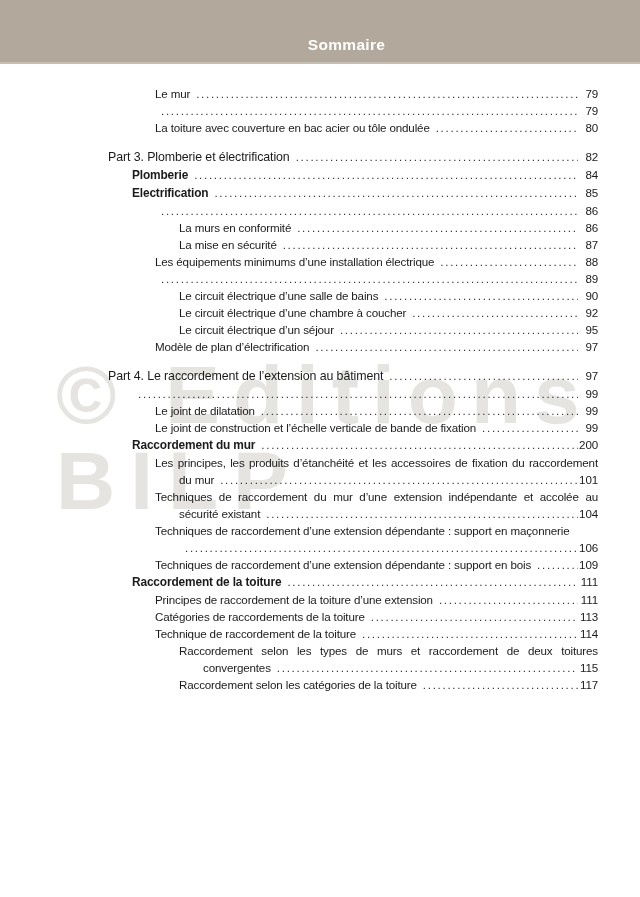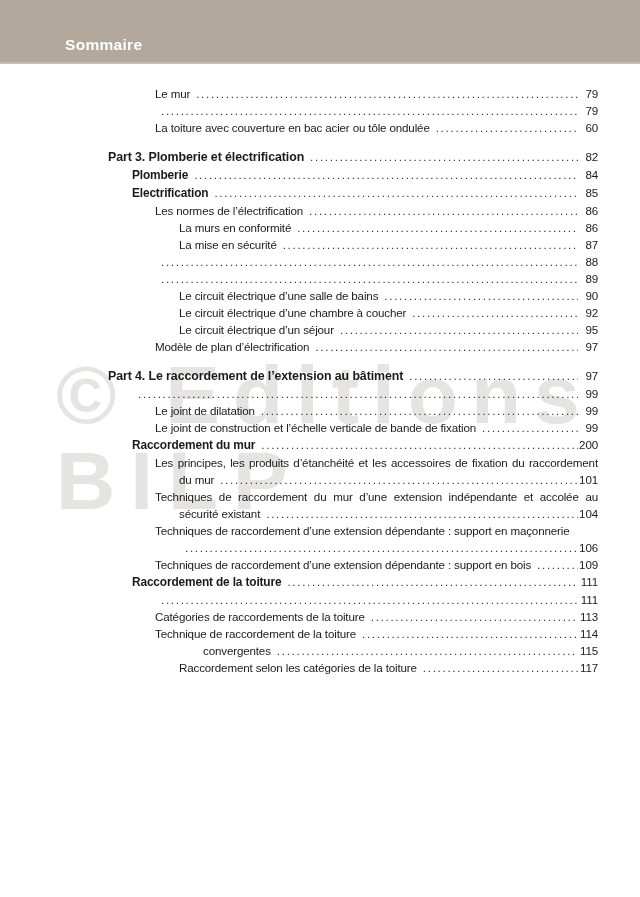--- a/index.html
+++ b/index.html
@@ -5,20 +5,21 @@
   html,body { margin:0; padding:0; background:#ffffff; }
   .page {
     position:relative; width:640px; height:897px; background:#ffffff;
     font-family:"Liberation Sans", sans-serif; color:#1b1b1b; overflow:hidden;
   }
   .topbar {
     position:absolute; top:0; left:0; width:640px; height:64px;
     background:#b2a99c; box-sizing:border-box;
     display:flex; align-items:flex-end; padding:0 12px 10px 65px;
     border-bottom:2px solid #c7bfb4;
+    justify-content:center;
   }
   .topbar .title {
     color:#ffffff; font-weight:bold; font-size:15.5px; letter-spacing:0.3px;
     line-height:1;
   }
   .watermark {
     position:absolute; left:56px; top:352px; z-index:0;
     color:#e5e4e1; font-weight:bold; pointer-events:none; user-select:none;
     white-space:nowrap;
   }
@@ -27,21 +28,21 @@
   .toc {
     position:absolute; top:64px; left:0; width:640px; z-index:1;
     box-sizing:border-box; padding:21px 82px 0 68px;margin-left:40px;
   }
   .row { font-size:11.6px; line-height:17px; letter-spacing:-0.15px; }
   .lvl0 { padding-left:0; }
   .lvl1 { padding-left:24px; }
   .lvl2 { padding-left:47px; }
   .lvl3 { padding-left:71px; }
   .part { margin-top:12px; }
-  .part .lbl { font-weight:bold; font-size:12.4px; letter-spacing:-0.1px; }
+  .part .lbl { font-weight:normal; font-size:12.4px; letter-spacing:-0.1px; }
   .section .lbl { font-weight:bold; font-size:11.9px; }
   .line { display:flex; align-items:baseline; }
   .lbl { flex:0 0 auto; white-space:nowrap; }
   .leader {
     flex:1 1 auto; overflow:hidden; white-space:nowrap;
     letter-spacing:1.7px; padding:0 2px 0 6px; color:#2b2b2b;
     font-size:11.6px; font-weight:normal; font-style:normal;
   }
   .pg { flex:0 0 auto; min-width:20px; text-align:right; font-size:11.6px;
         font-weight:normal; font-style:normal; }
@@ -74,21 +75,21 @@
       <div class="row lvl2">
         <div class="line">
           <span class="leader">............................................................................................................................................................................................................................................................................................................</span>
           <span class="pg">79</span>
         </div>
       </div>
       <div class="row lvl2">
         <div class="line">
           <span class="lbl">La toiture avec couverture en bac acier ou tôle ondulée</span>
           <span class="leader">............................................................................................................................................................................................................................................................................................................</span>
-          <span class="pg">60</span>
+          <span class="pg">80</span>
         </div>
       </div>
       <div class="row lvl0 part">
         <div class="line">
           <span class="lbl">Part 3. Plomberie et électrification</span>
           <span class="leader">............................................................................................................................................................................................................................................................................................................</span>
           <span class="pg">82</span>
         </div>
       </div>
       <div class="row lvl1 section">
@@ -100,41 +101,41 @@
       </div>
       <div class="row lvl1 section">
         <div class="line">
           <span class="lbl">Electrification</span>
           <span class="leader">............................................................................................................................................................................................................................................................................................................</span>
           <span class="pg">85</span>
         </div>
       </div>
       <div class="row lvl2">
         <div class="line">
-          <span class="lbl">Les normes de l’électrification</span>
           <span class="leader">............................................................................................................................................................................................................................................................................................................</span>
           <span class="pg">86</span>
         </div>
       </div>
       <div class="row lvl3">
         <div class="line">
           <span class="lbl">La murs en conformité</span>
           <span class="leader">............................................................................................................................................................................................................................................................................................................</span>
           <span class="pg">86</span>
         </div>
       </div>
       <div class="row lvl3">
         <div class="line">
           <span class="lbl">La mise en sécurité</span>
           <span class="leader">............................................................................................................................................................................................................................................................................................................</span>
           <span class="pg">87</span>
         </div>
       </div>
       <div class="row lvl2">
         <div class="line">
+          <span class="lbl">Les équipements minimums d’une installation électrique</span>
           <span class="leader">............................................................................................................................................................................................................................................................................................................</span>
           <span class="pg">88</span>
         </div>
       </div>
       <div class="row lvl2">
         <div class="line">
           <span class="leader">............................................................................................................................................................................................................................................................................................................</span>
           <span class="pg">89</span>
         </div>
       </div>
@@ -233,39 +234,41 @@
       </div>
       <div class="row lvl1 section">
         <div class="line">
           <span class="lbl">Raccordement de la toiture</span>
           <span class="leader">............................................................................................................................................................................................................................................................................................................</span>
           <span class="pg">111</span>
         </div>
       </div>
       <div class="row lvl2">
         <div class="line">
+          <span class="lbl">Principes de raccordement de la toiture d’une extension</span>
           <span class="leader">............................................................................................................................................................................................................................................................................................................</span>
           <span class="pg">111</span>
         </div>
       </div>
       <div class="row lvl2">
         <div class="line">
           <span class="lbl">Catégories de raccordements de la toiture</span>
           <span class="leader">............................................................................................................................................................................................................................................................................................................</span>
           <span class="pg">113</span>
         </div>
       </div>
       <div class="row lvl2">
         <div class="line">
           <span class="lbl">Technique de raccordement de la toiture</span>
           <span class="leader">............................................................................................................................................................................................................................................................................................................</span>
           <span class="pg">114</span>
         </div>
       </div>
       <div class="row lvl3">
+        <div class="wrap1 lbl-wrap">Raccordement selon les types de murs et raccordement de deux toitures</div>
         <div class="line hang">
           <span class="lbl">convergentes</span>
           <span class="leader">............................................................................................................................................................................................................................................................................................................</span>
           <span class="pg">115</span>
         </div>
       </div>
       <div class="row lvl3">
         <div class="line">
           <span class="lbl">Raccordement selon les catégories de la toiture</span>
           <span class="leader">............................................................................................................................................................................................................................................................................................................</span>

